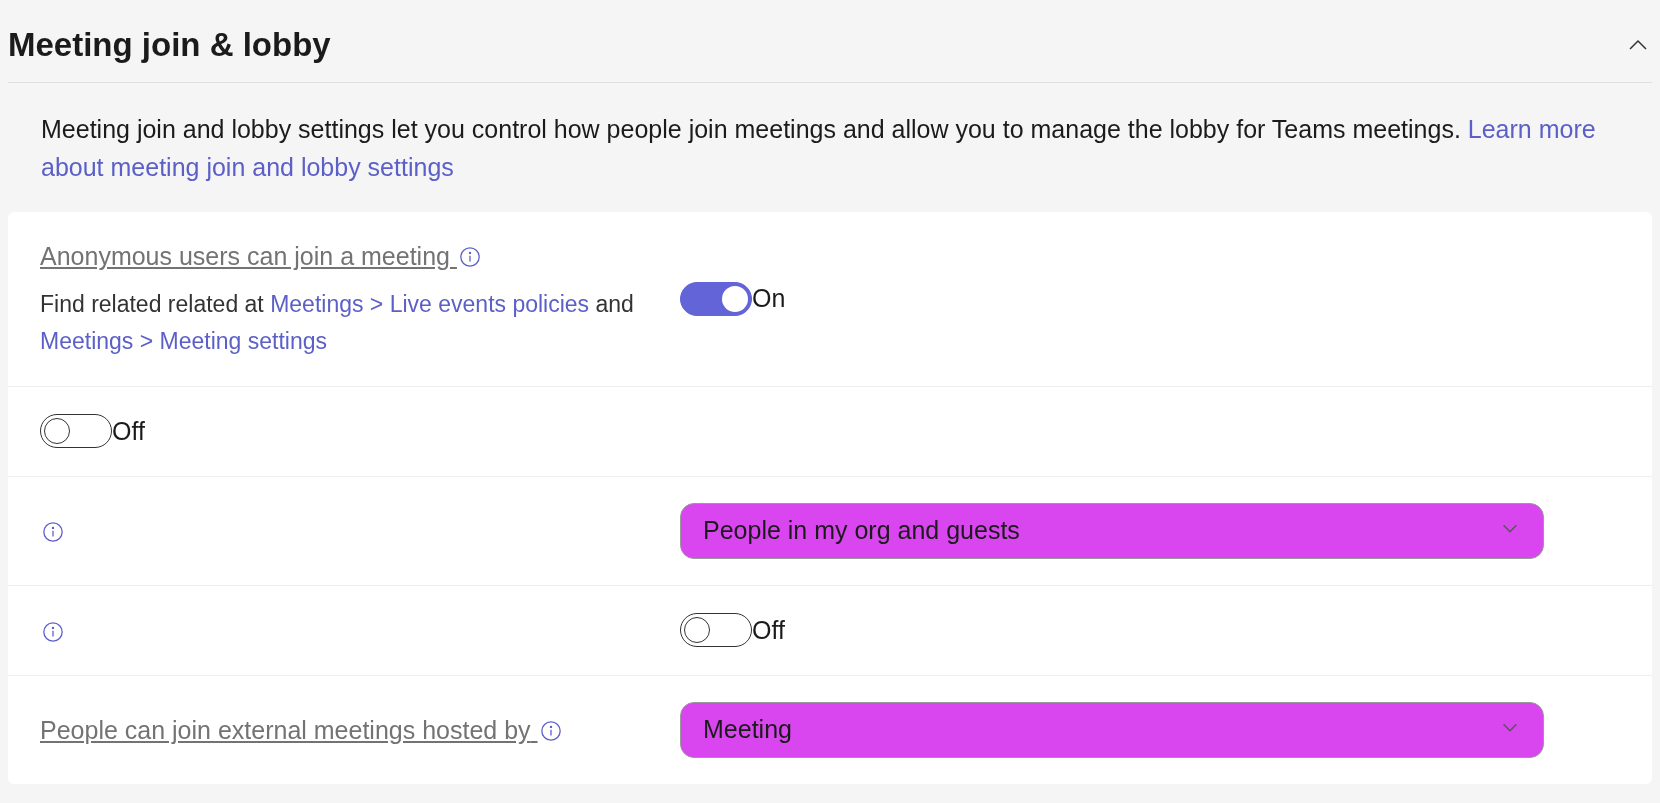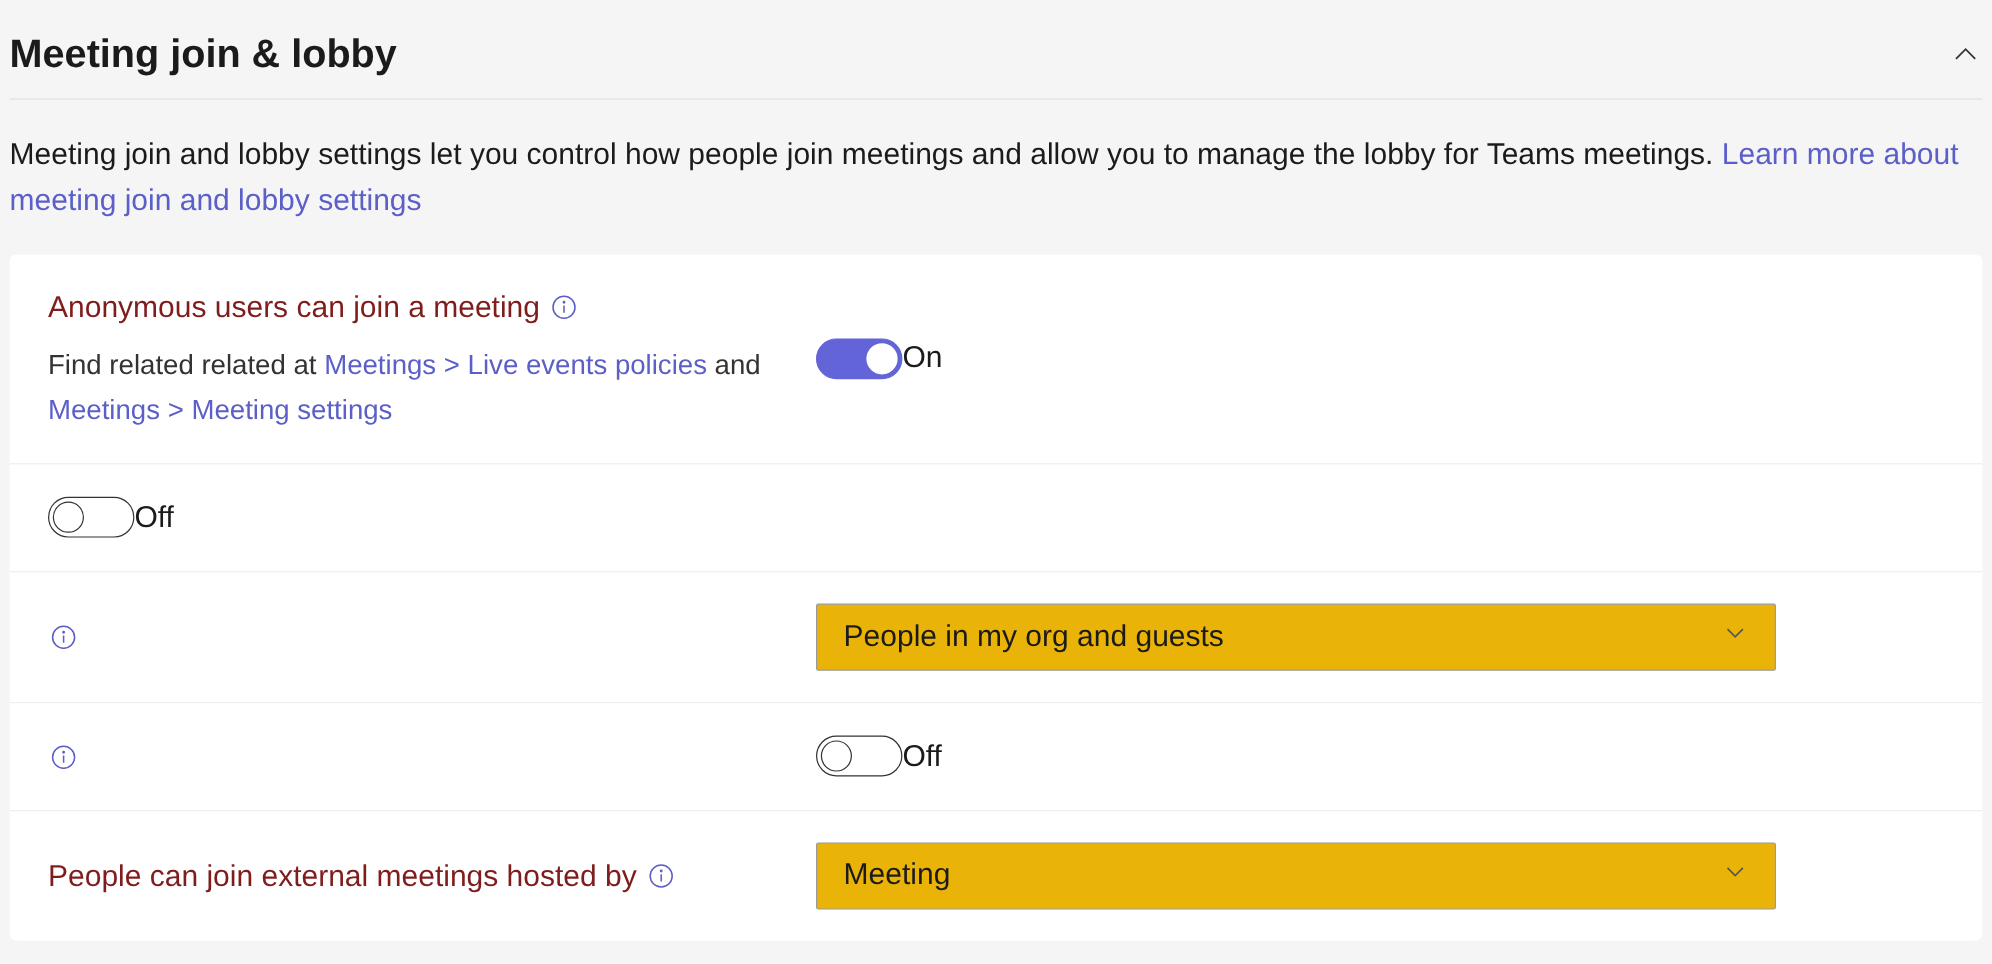--- a/index.html
+++ b/index.html
@@ -34,20 +34,21 @@
     align-items: center;
     justify-content: center;
     color: #333;
     cursor: pointer;
   }
   .description {
     font-size: 25px;
     line-height: 1.5;
     color: #1b1b1b;
     padding: 28px 0 8px 0;
+    margin-left: 33px;
   }
   .link {
     color: #5b5fc7;
     cursor: pointer;
   }
   .settings-card {
     background: #ffffff;
     border-radius: 6px;
     margin-top: 18px;
   }
@@ -62,22 +63,23 @@
     border-bottom: none;
   }
   .setting-label-col {
     width: 640px;
     flex-shrink: 0;
     padding-right: 20px;
   }
   .setting-label {
     font-size: 25px;
     font-weight: 400;
-    color: #7f1d1d;
+    color: #737373;
     line-height: 1.45;
+    text-decoration: underline;
   }
   .setting-sublabel {
     font-size: 23px;
     color: #333;
     line-height: 1.6;
     margin-top: 12px;
   }
   .info-icon {
     display: inline-flex;
     vertical-align: middle;
@@ -122,25 +124,25 @@
   .toggle.off .toggle-knob {
     background: #ffffff;
     border: 1.5px solid #333;
     left: 3px;
   }
   .toggle-label {
     font-size: 25px;
     color: #1b1b1b;
   }
   .select {
-    width: 800px;
+    width: 864px;
     height: 56px;
     border: 1px solid #9a9a9a;
-    border-radius: 2px;
-    background: #eab308;
+    border-radius: 14px;
+    background: #d946ef;
     display: flex;
     align-items: center;
     justify-content: space-between;
     padding: 0 22px;
     cursor: pointer;
     font-size: 25px;
     color: #1b1b1b;
   }
   .select-chevron {
     color: #555;

